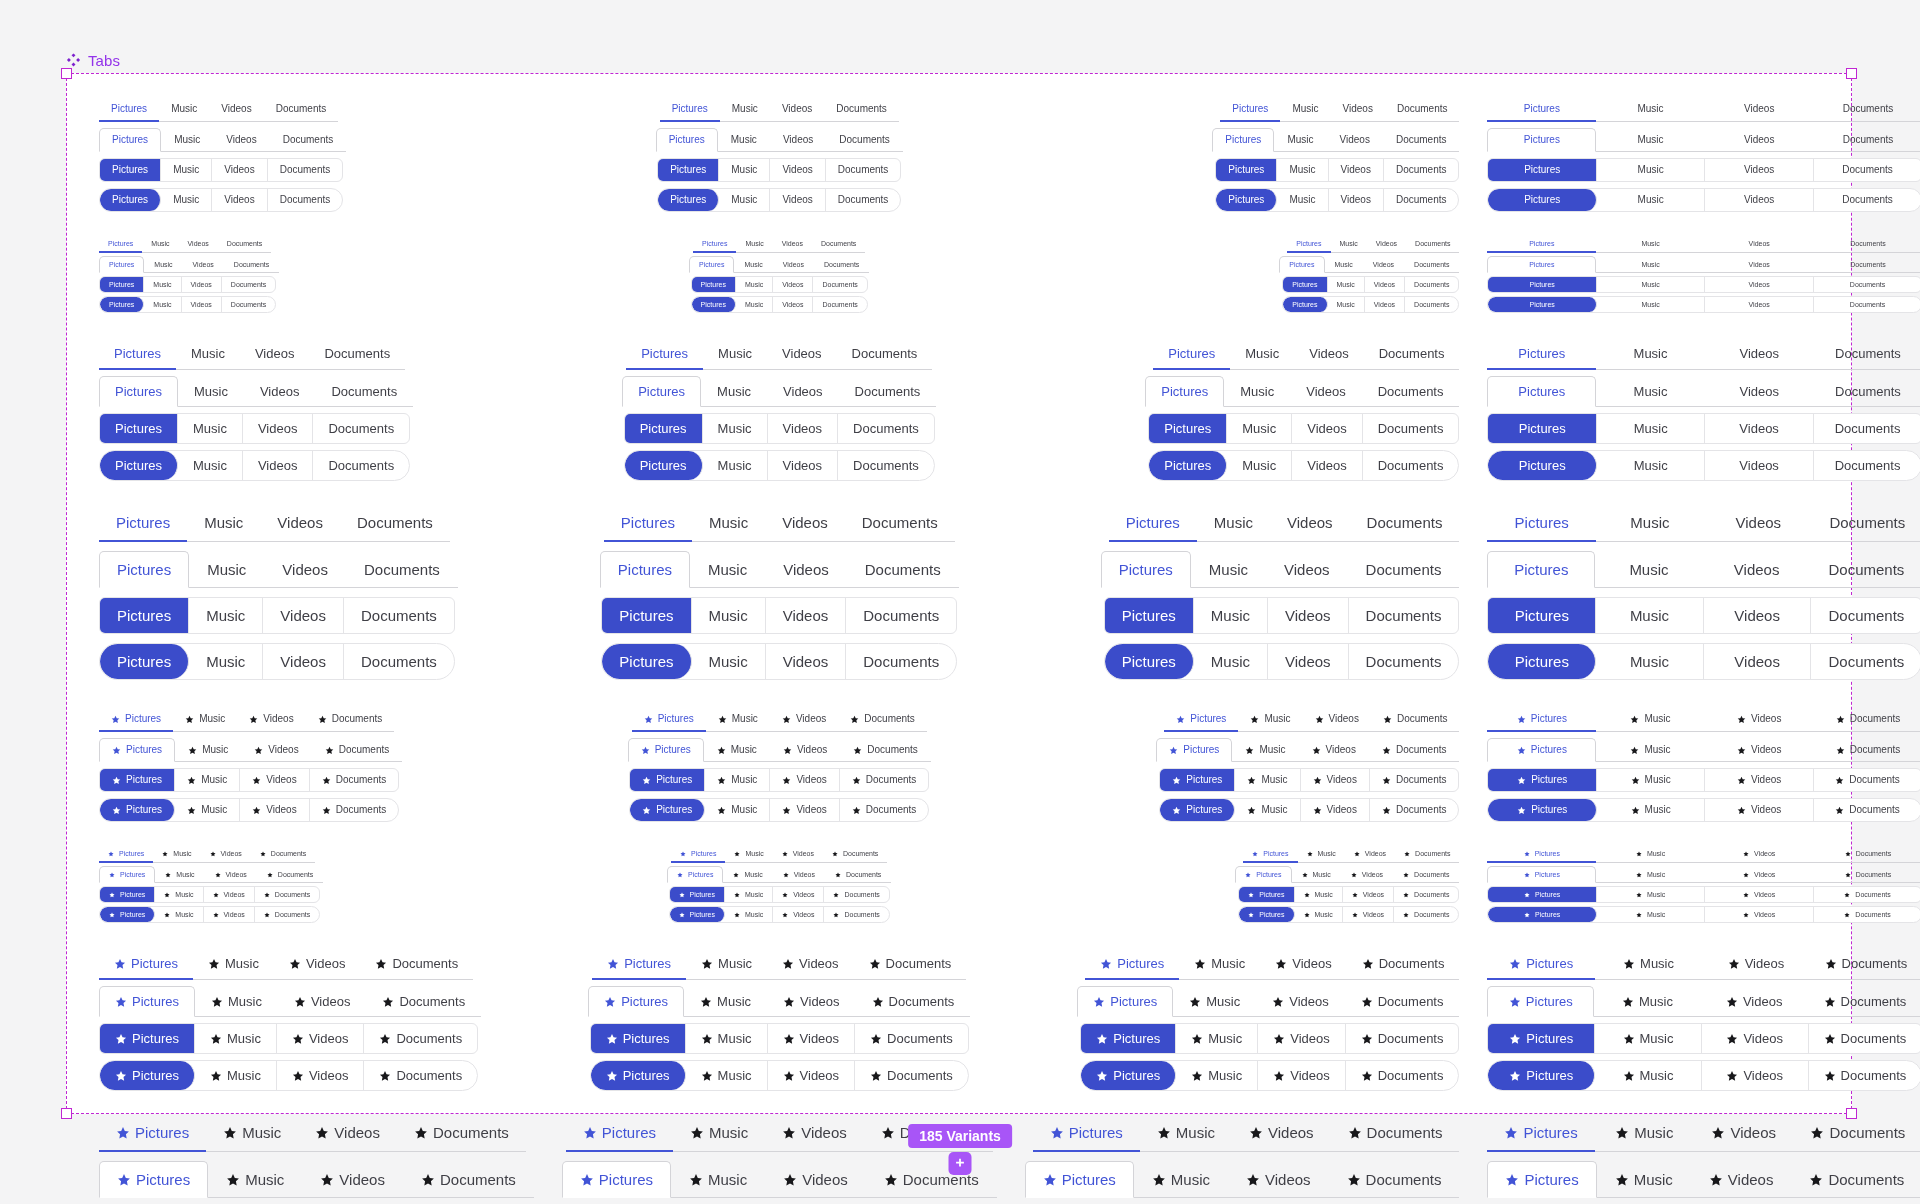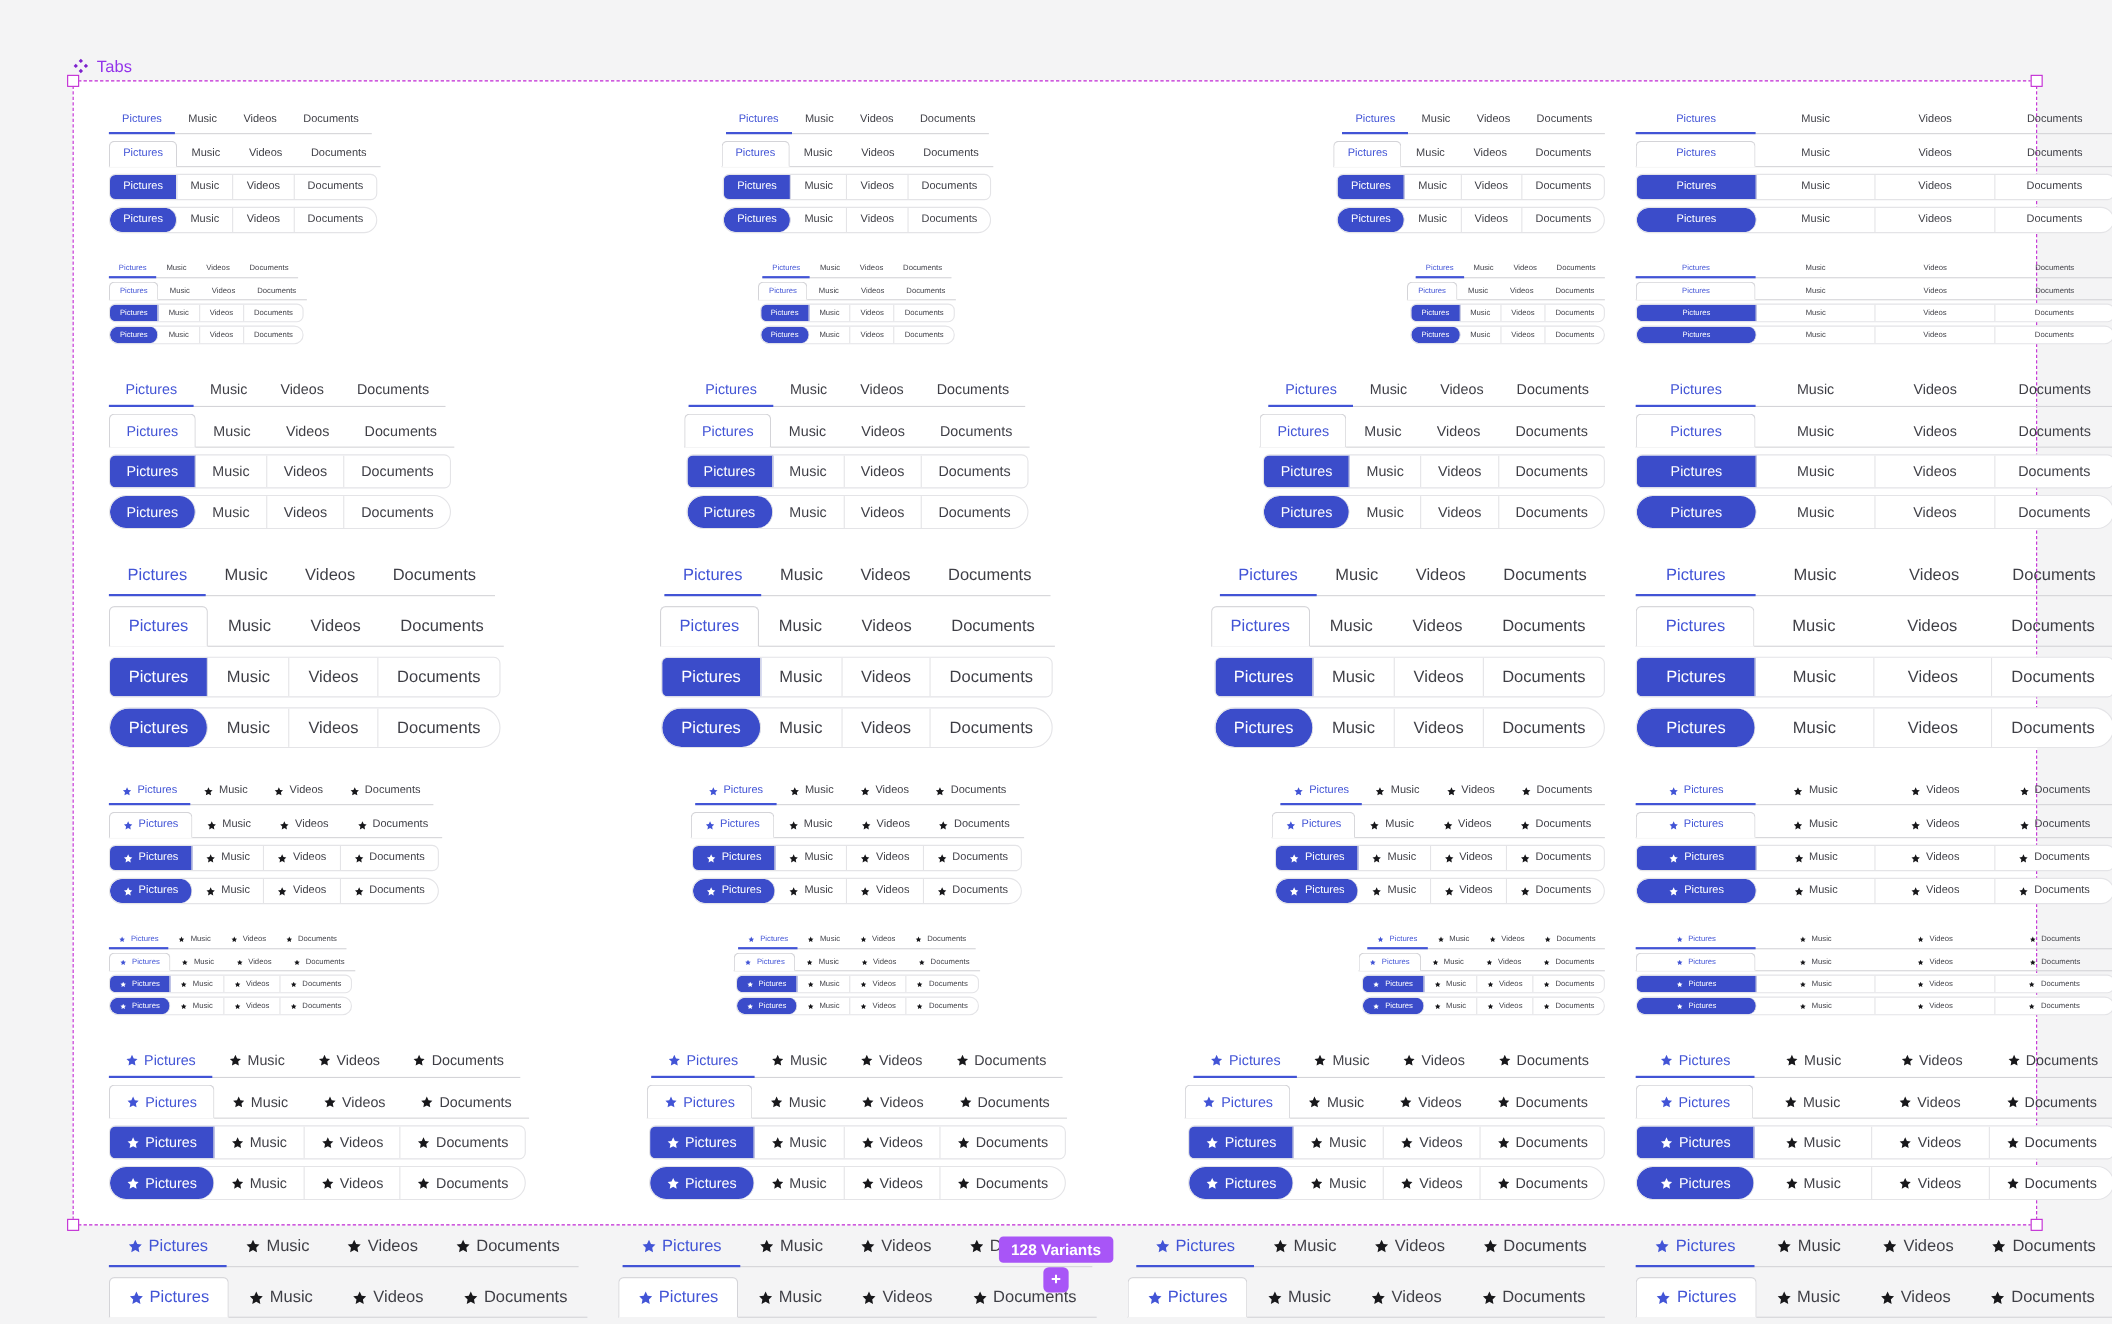--- a/index.html
+++ b/index.html
@@ -3265,21 +3265,21 @@
                   </span>
                   <span>Documents</span>
                 </div>
               </div>
             </div>
           </div>
         </div>
       </div>
   </div>
 
-  <div class="variants-badge">128 Variants</div>
+  <div class="variants-badge">185 Variants</div>
 
   <div class="plus-btn">
     <span>
       <svg viewBox="0 0 16 16" width="13" height="13">
         <path fill="#ffffff" d="M6.9 2.2h2.2v3.7h3.7v2.2H9.1v3.7H6.9V8.1H3.2V5.9h3.7z"></path>
       </svg>
     </span>
   </div>
 
 </div>

